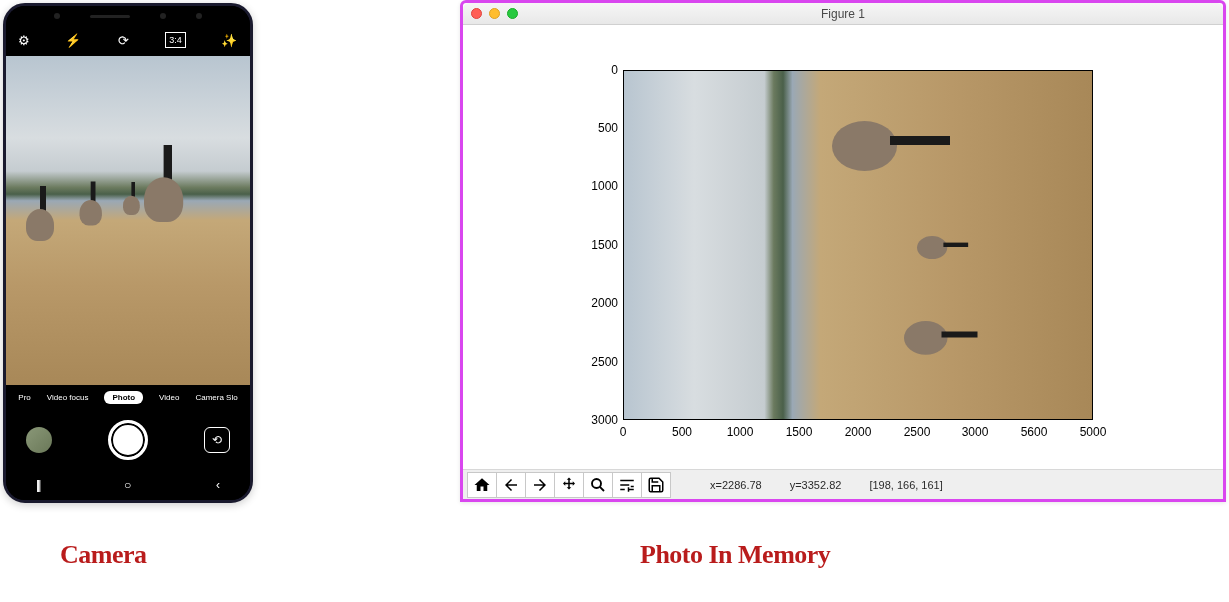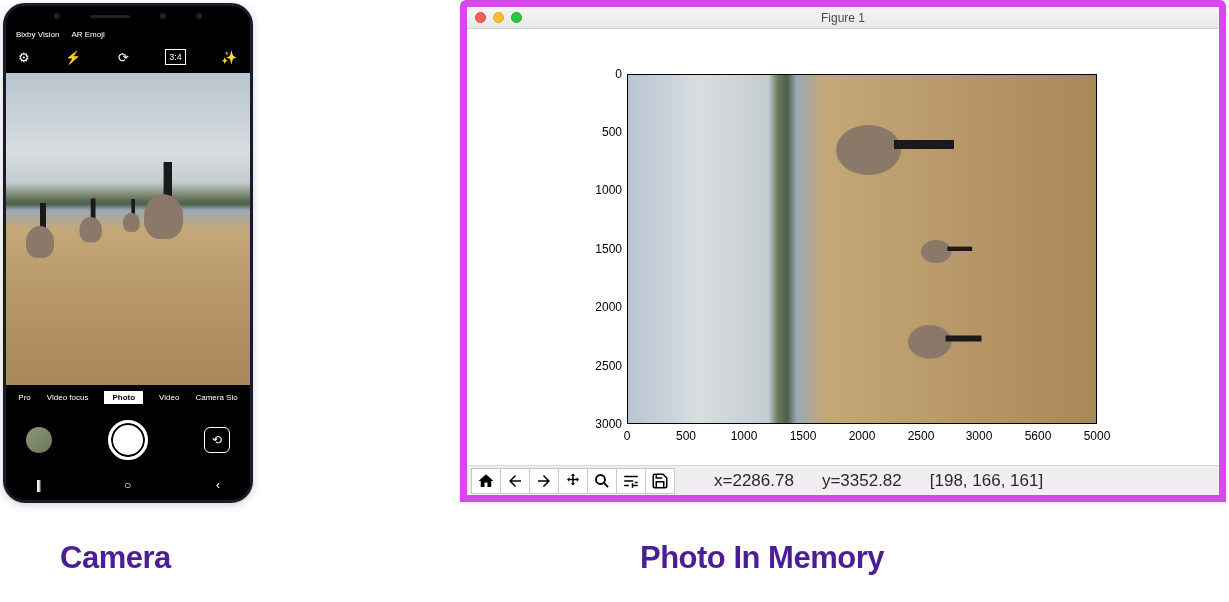--- a/index.html
+++ b/index.html
@@ -93,21 +93,21 @@
       justify-content: center;
       gap: 16px;
       color: #fff;
       font-size: 8px;
       align-items: center;
     }
     .mode-active {
       background: #fff;
       color: #000;
       padding: 2px 8px;
-      border-radius: 0;
+      border-radius: 6px;
       font-weight: bold;
     }
     .camera-bottom {
       background: #000;
       padding: 10px 20px;
       display: flex;
       justify-content: space-between;
       align-items: center;
     }
     .gallery-thumb {
@@ -145,21 +145,21 @@
     .nav-bar span { color: #fff; font-size: 12px; }
 
     
     .mpl-window {
       position: absolute;
       left: 460px;
       top: 0;
       width: 766px;
       height: 502px;
       background: #fff;
-      border: 7px solid #d946ef;
+      border: 3px solid #d946ef;
       border-radius: 6px 6px 0 0;
       box-shadow: 0 1px 4px rgba(0,0,0,0.1);
       display: flex;
       flex-direction: column;
     }
     .titlebar {
       height: 22px;
       background: linear-gradient(#f6f6f6, #e8e8e8);
       border-bottom: 1px solid #d0d0d0;
       border-radius: 6px 6px 0 0;
@@ -224,50 +224,46 @@
       border: 1px solid #c8c8c8;
       margin-right: -1px;
       display: flex;
       align-items: center;
       justify-content: center;
       cursor: pointer;
     }
     .tool-btn svg { width: 18px; height: 18px; }
     .cursor-info {
       margin-left: 40px;
-      font-size: 17px;
+      font-size: 11px;
       color: #2a2a2a;
       display: flex;
       gap: 28px;
     }
     .caption {
       position: absolute;
-      font-size: 31px;
+      font-size: 26px;
       font-weight: 600;
-      color: #4c1d95;
-      font-family: Liberation Sans, sans-serif;
+      color: #b91c1c;
+      font-family: Liberation Serif, serif;
       letter-spacing: -0.5px;
     }
     .caption-left { left: 60px; top: 540px; }
     .caption-right { left: 640px; top: 540px; }
   </style>
 </head>
 <body>
 
 <div class="phone">
   <div class="phone-inner">
     <div class="notch-area">
       <div class="sensor"></div>
       <div class="speaker"></div>
       <div class="sensor"></div>
       <div class="sensor"></div>
-    </div>
-    <div class="camera-top-text">
-      <span>Bixby Vision</span>
-      <span>AR Emoji</span>
     </div>
     <div class="camera-controls-top">
       <span>⚙</span>
       <span>⚡</span>
       <span>⟳</span>
       <span style="font-size:9px;border:1px solid #fff;padding:2px 3px;">3:4</span>
       <span>✨</span>
     </div>
     <div class="viewfinder">
       <div class="goose" style="left:20px;top:130px;">

